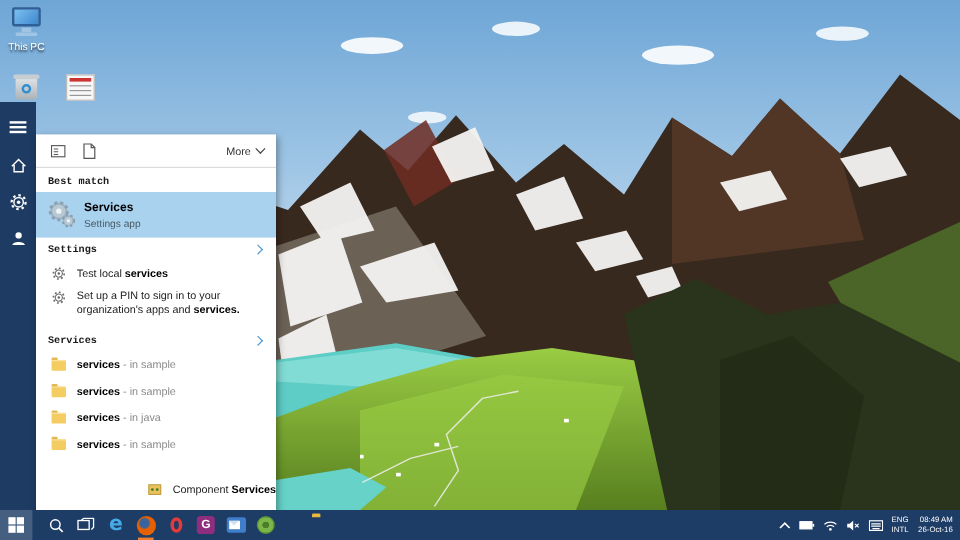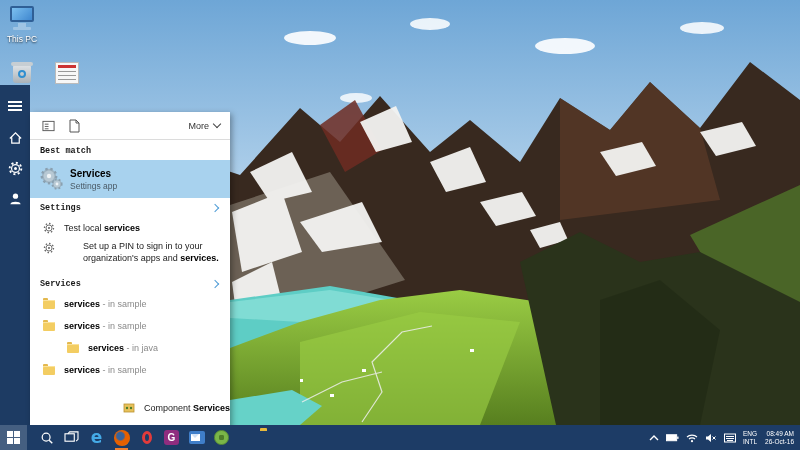--- a/index.html
+++ b/index.html
@@ -50,21 +50,21 @@
   .bestrow { position:absolute; left:0; top:48px; width:100%; height:38px; background:#a8d2ee; display:flex; align-items:center; cursor:pointer; }
   .bestrow .ticon { margin-left:8px; width:26px; height:26px; position:relative; }
   .bestrow .tt { margin-left:6px; }
   .bestrow .tt .t1 { font-weight:bold; font-size:10px; color:#000; }
   .bestrow .tt .t2 { font-size:8.5px; color:#4a5a66; margin-top:2px; }
   .item { position:absolute; left:0; width:100%; display:flex; align-items:center; cursor:pointer; }
   .item .iic { width:14px; margin-left:12px; display:flex; justify-content:center; }
   .item .txt { margin-left:8px; color:#222; }
   .item .txt b { color:#000; }
   .muted { color:#8a8a8a; }
-  .pin-item { align-items:flex-start;gap:19px; }
+  .pin-item { align-items:flex-start; }
   .pin-item .txt { line-height:12px; }
   .searchrow { position:absolute; left:0; top:315px; width:100%; height:25px; background:#fbfbfb; border-top:1px solid #e2e2e2; display:flex; align-items:center; }
   .searchrow input { border:none; outline:none; background:transparent; font-family:"Liberation Sans",sans-serif;
                      font-size:9px; color:#111; margin-left:10px; width:170px; caret-color:#000; }
   .caret { width:1px; height:11px; background:#111; margin-left:-69px; }
 
   
   .mini-folder { width:12px; height:9px; background:#f3cd62; border-radius:1px; position:relative; box-shadow:inset 0 1px 0 #fbe29a; }
   .mini-folder:before { content:""; position:absolute; left:0; top:-2px; width:5px; height:2px; background:#e3b84e; border-radius:1px 1px 0 0; }
 
@@ -290,21 +290,21 @@
           <span class="mini-folder"></span>
         </div>
       <div class="txt"><b>services</b><span class="muted"> - in sample</span></div>
     </div>
     <div class="item" style="top:204px; height:20px;">
       <div class="iic">
           <span class="mini-folder"></span>
         </div>
       <div class="txt"><b>services</b><span class="muted"> - in sample</span></div>
     </div>
-    <div class="item" style="top:226px; height:20px;padding-left:24px;">
+    <div class="item" style="top:226px; height:20px;">
       <div class="iic">
           <span class="mini-folder"></span>
         </div>
       <div class="txt"><b>services</b><span class="muted"> - in java</span></div>
     </div>
     <div class="item" style="top:248px; height:20px;">
       <div class="iic">
           <span class="mini-folder"></span>
         </div>
       <div class="txt"><b>services</b><span class="muted"> - in sample</span></div>

